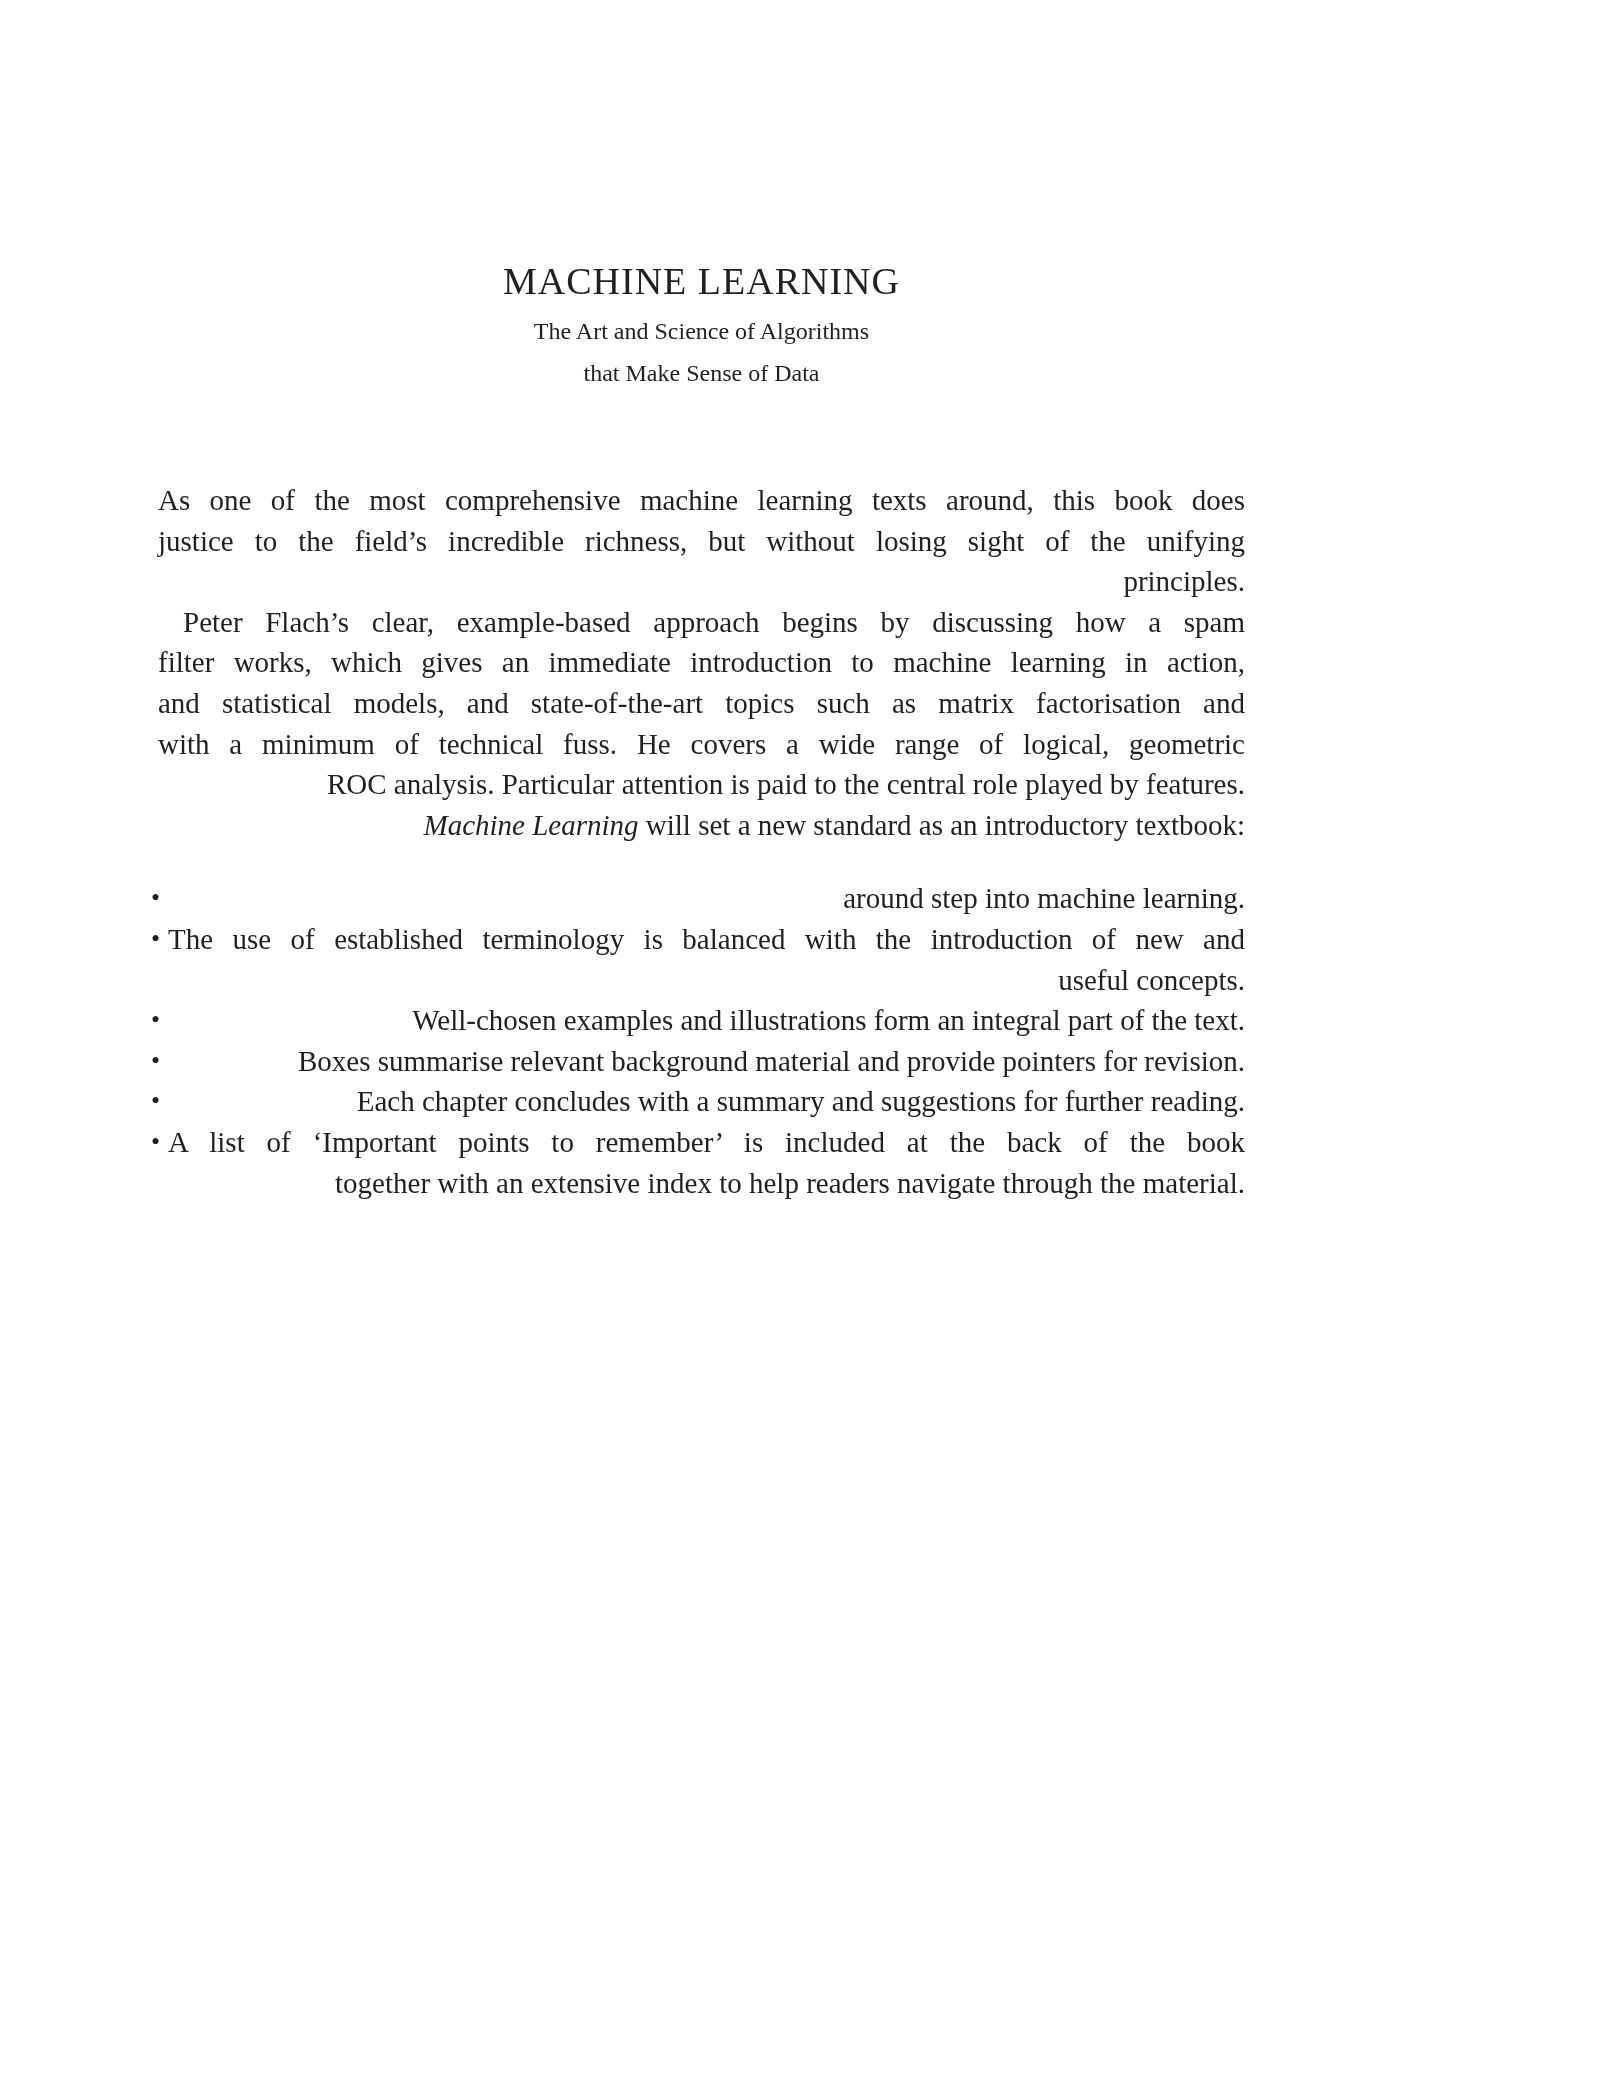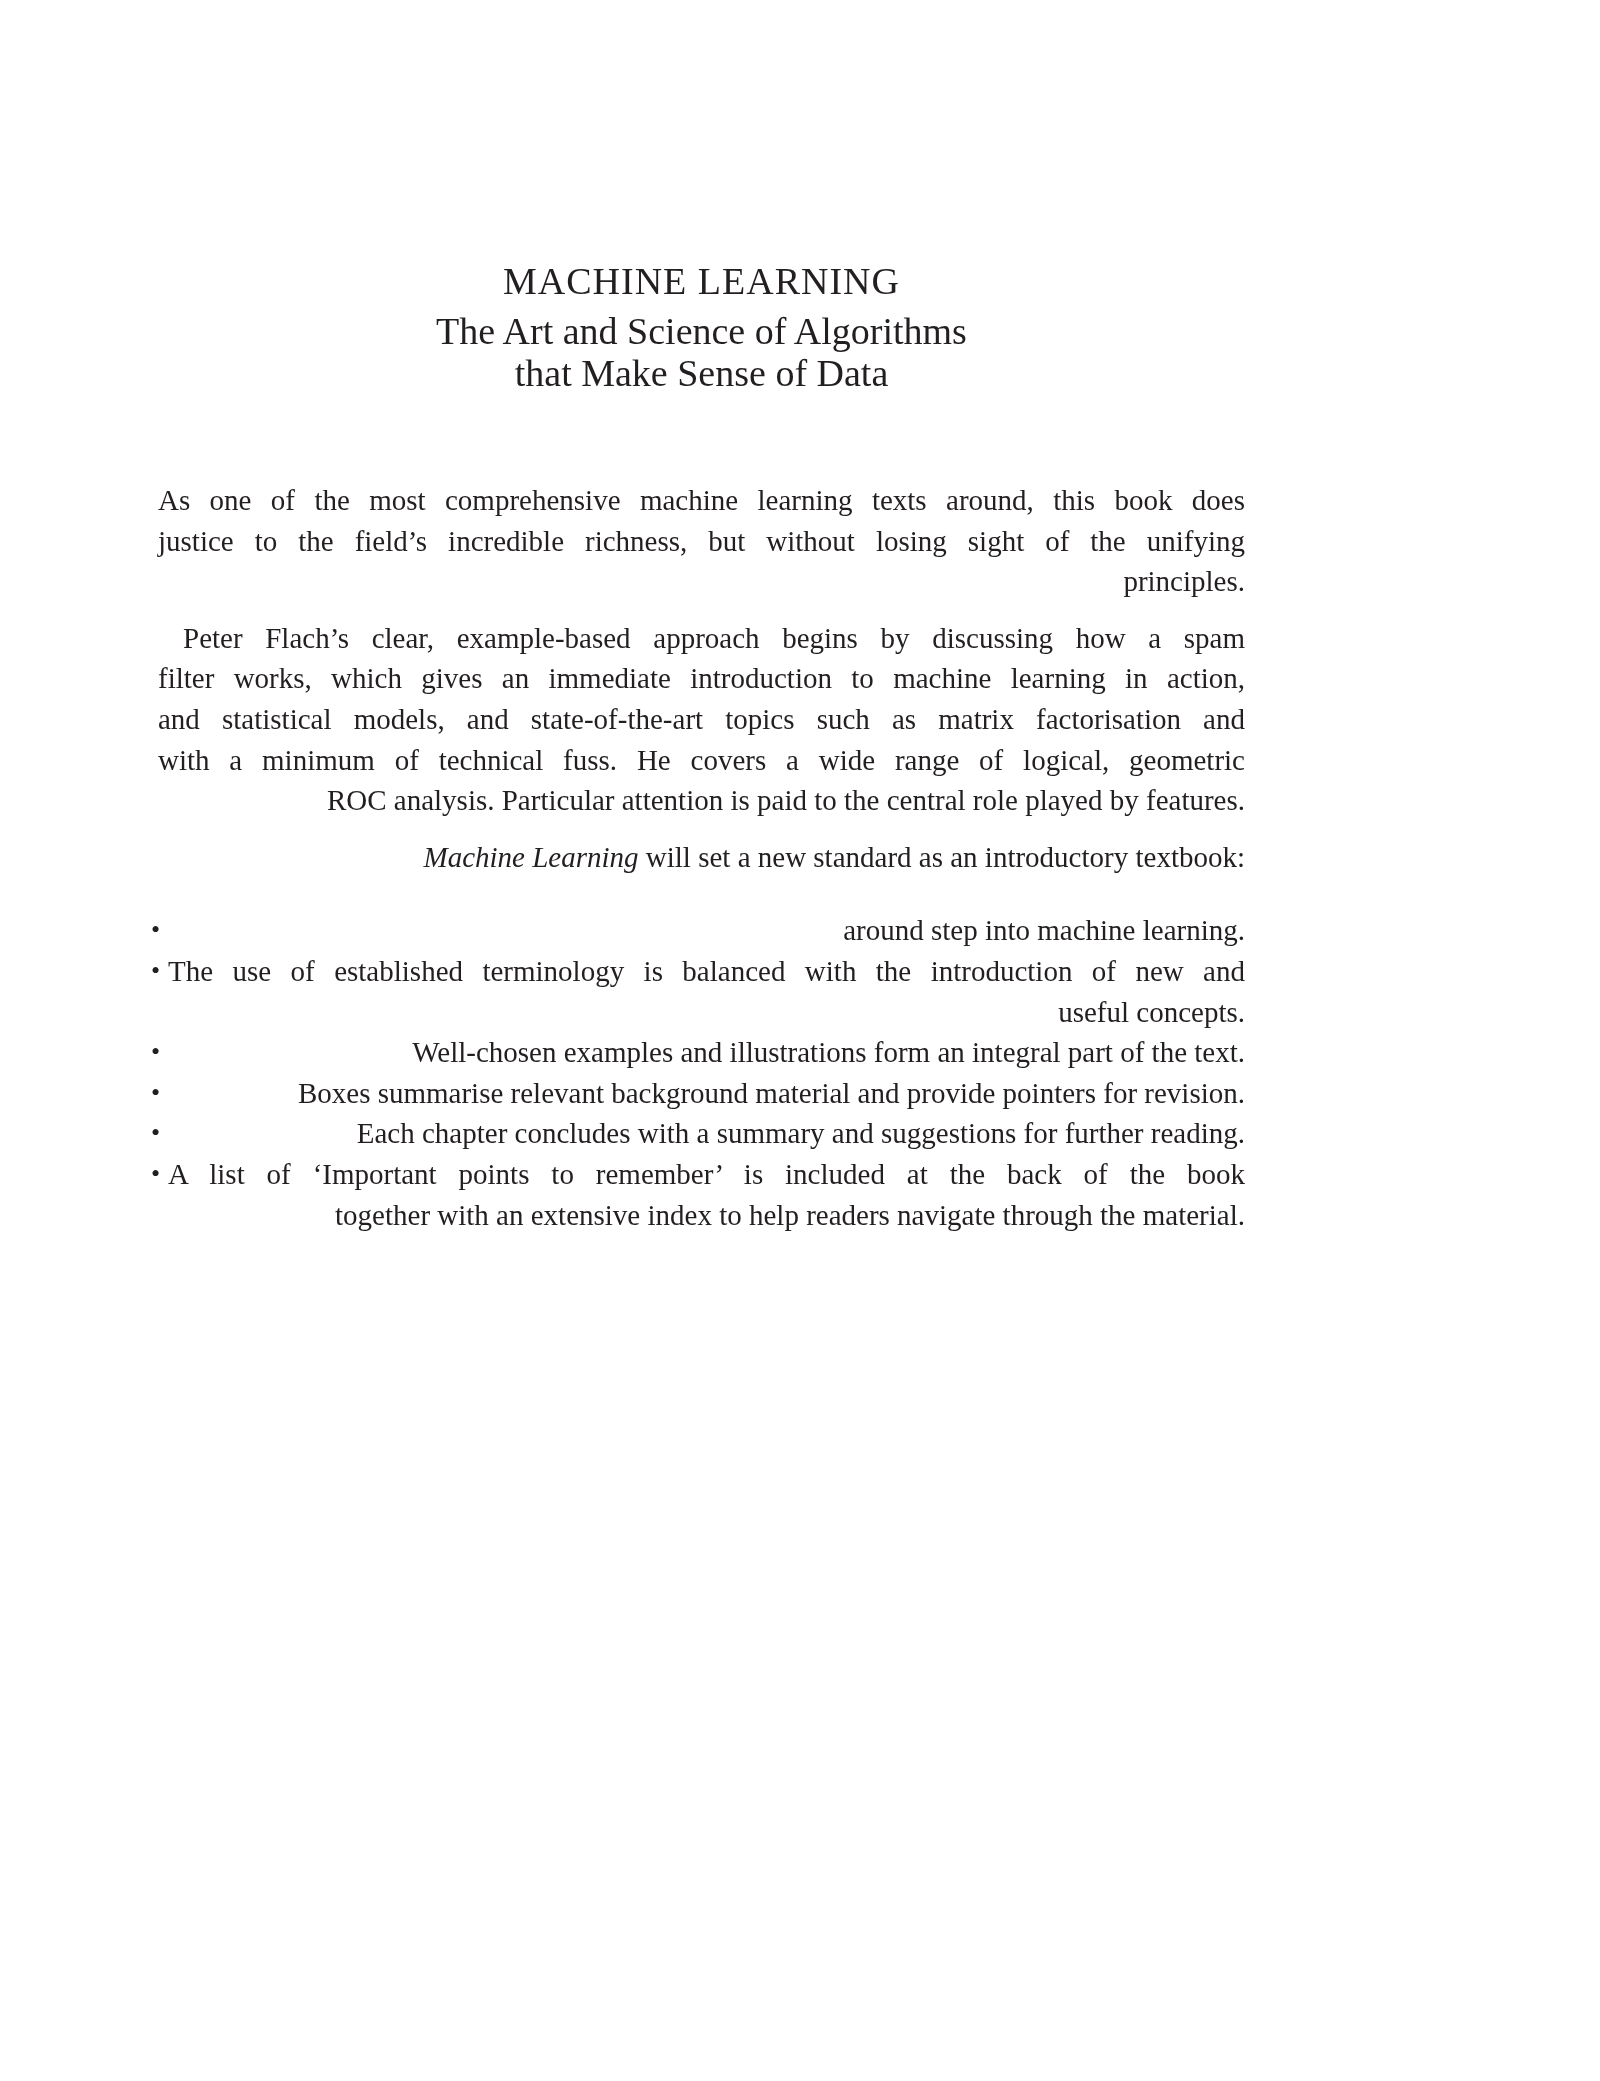--- a/index.html
+++ b/index.html
@@ -29,35 +29,35 @@
   .book-title {
     margin: 0;
     font-size: 38px;
     font-weight: normal;
     line-height: 44px;
     letter-spacing: 1px;
     white-space: nowrap;
   }
   .subtitle {
     margin-top: 7px;
-    font-size: 38px;
+    font-size: 24px;
     line-height: 42px;
   }
   .body-text {
     position: absolute;
     left: 158px;
     top: 480px;
     width: 1087px;
     font-size: 29px;
     line-height: 40.6px;
   }
   .para { margin: 0; }
   .ln { text-align: right; }
   .ln.j { text-align: justify; text-align-last: justify; }
-  .ln.ind { text-indent: 25px; margin-top: 16px; }
+  .ln.ind { text-indent: 25px; }
   .bullets {
     list-style: none;
     margin: 33px 0 0 10px;
     padding: 0;
   }
   .bullet-item { position: relative; }
   .dot {
     position: absolute;
     left: -17px;
     top: 0;

